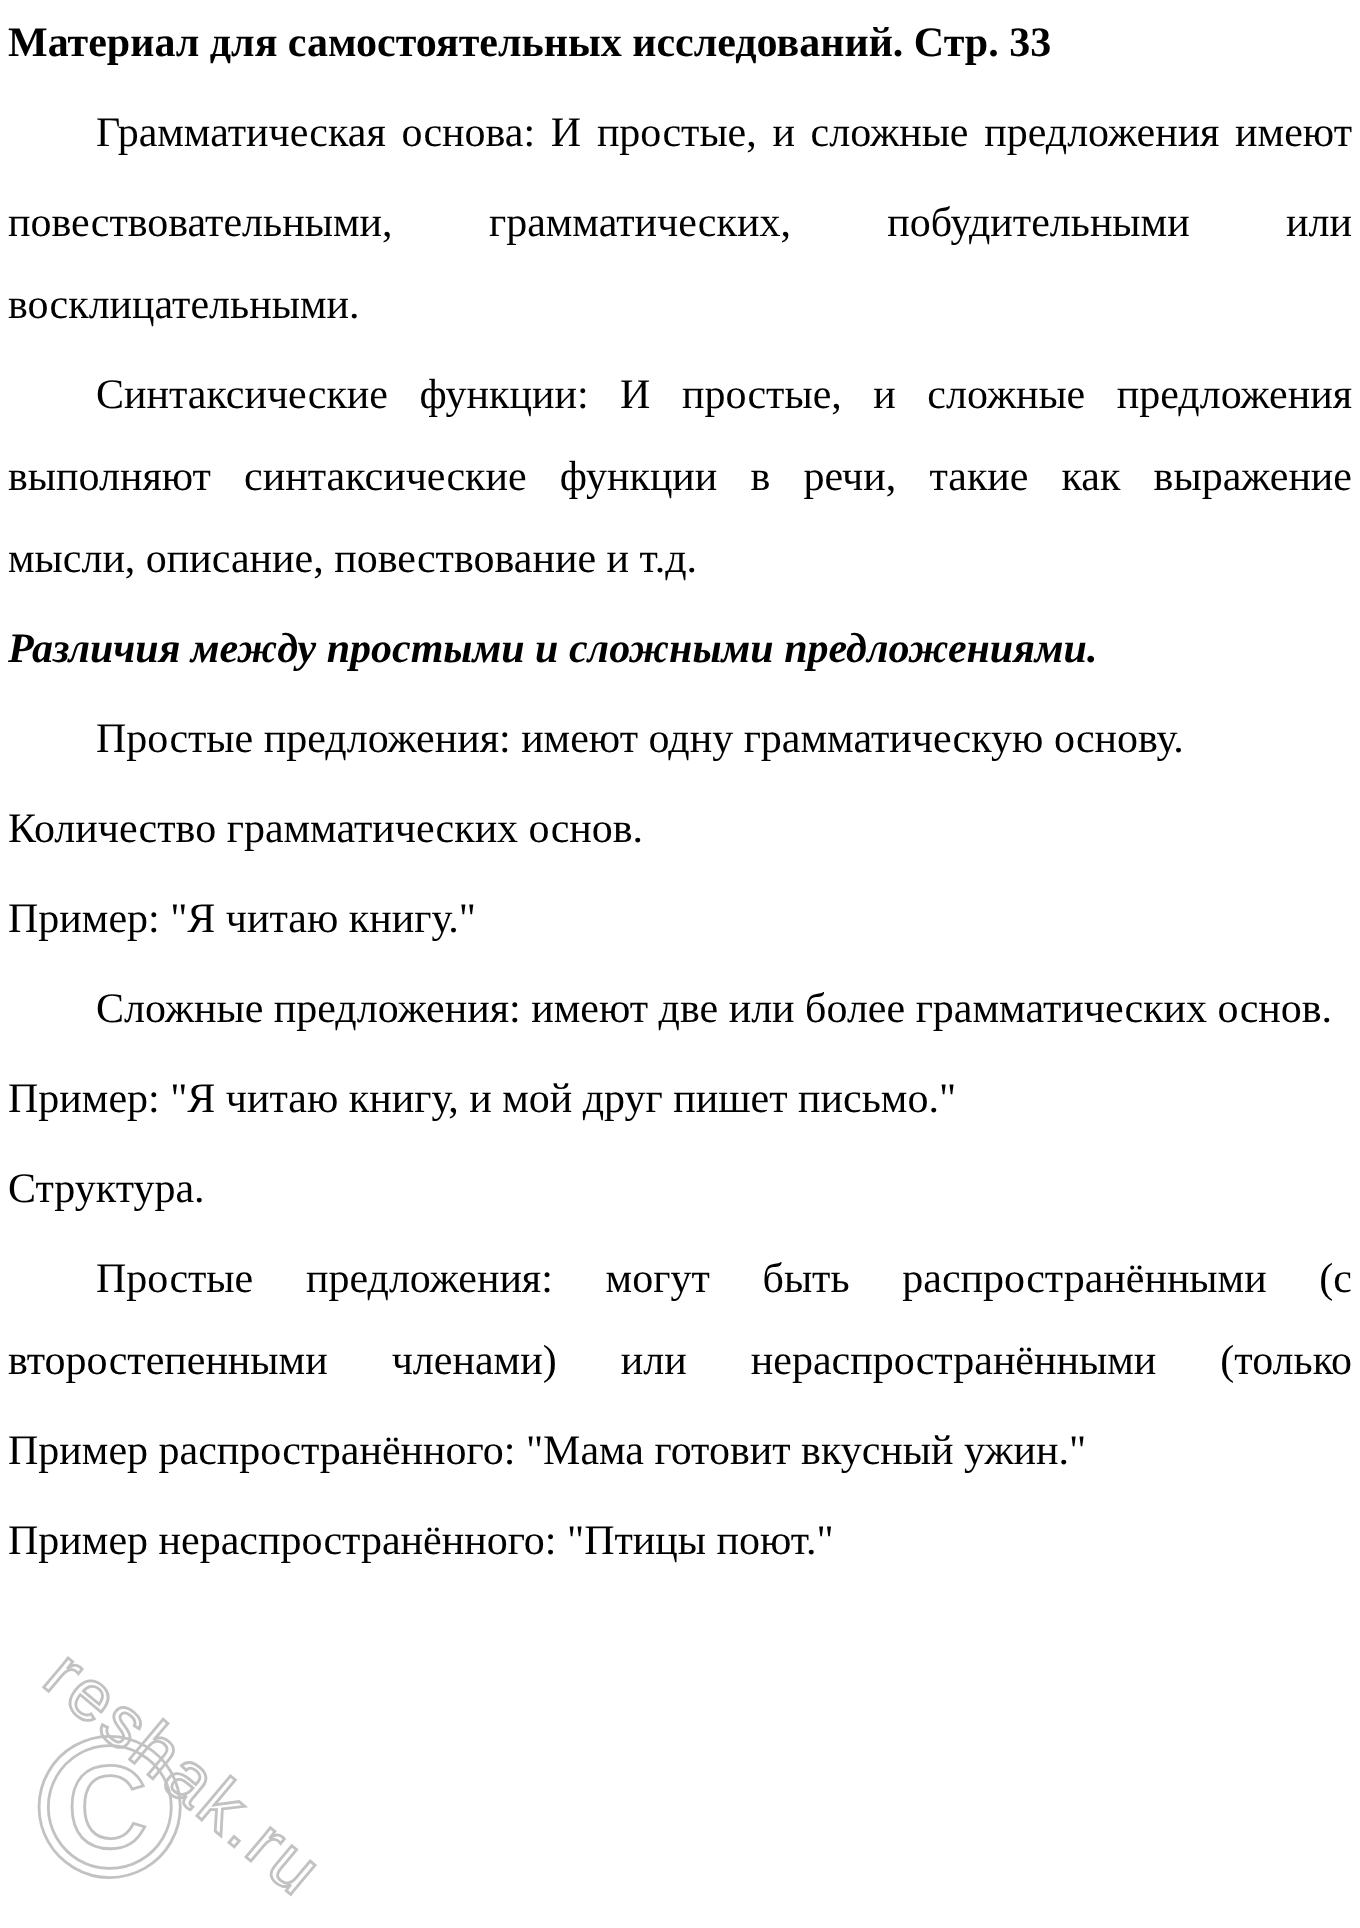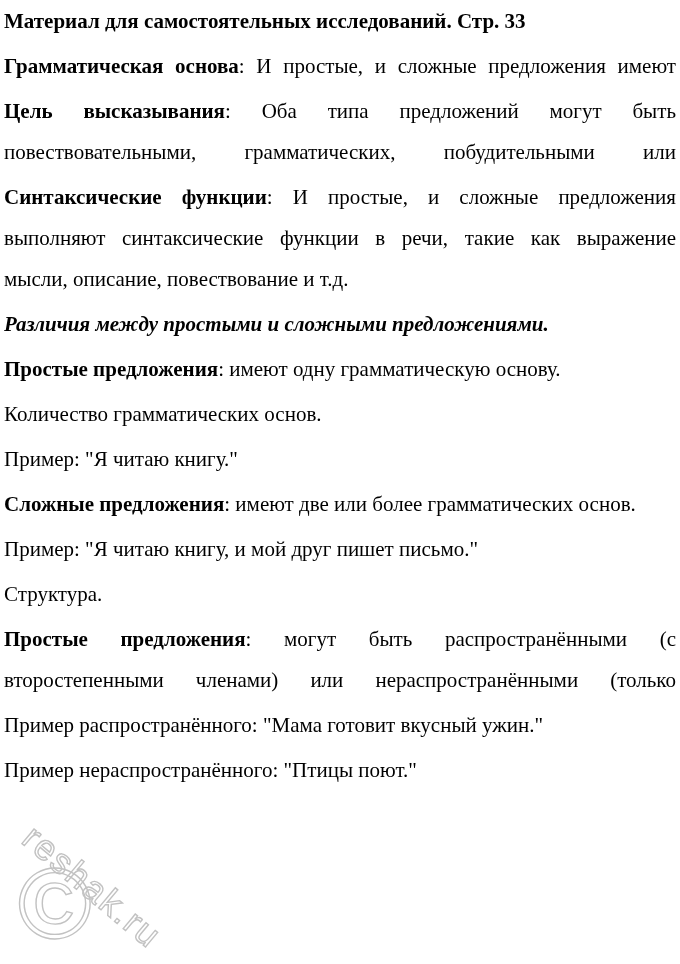--- a/index.html
+++ b/index.html
@@ -34,21 +34,21 @@
   .line {
     display: block;
     line-height: 41px;
     white-space: normal;
   }
   .line.justify {
     text-align: justify;
     text-align-last: justify;
     text-justify: inter-word;
   }
-  .line b { font-weight: 700; }
+  .line b { font-weight: 400; margin-left: 44px; }
   .watermark {
     position: absolute;
     left: 0;
     top: 782px;
     z-index: 0;
     pointer-events: none;
   }
 </style>
 </head>
 <body>
@@ -63,22 +63,22 @@
   </svg>
 
   <div class="content" id="content">
       <p class="para bold">
         <span class="line"><span>Материал для самостоятельных исследований. Стр. 33</span></span>
       </p>
       <p class="para">
         <span class="line justify"><b>Грамматическая основа</b><span>: И простые, и сложные предложения имеют</span></span>
       </p>
       <p class="para">
-        <span class="line justify"><b>Цель высказывания</b><span>: Оба типа предложений могут быть</span></span>
         <span class="line justify"><span>повествовательными, грамматических, побудительными или</span></span>
+        <span class="line"><span>восклицательными.</span></span>
       </p>
       <p class="para">
         <span class="line justify"><b>Синтаксические функции</b><span>: И простые, и сложные предложения</span></span>
         <span class="line justify"><span>выполняют синтаксические функции в речи, такие как выражение</span></span>
         <span class="line"><span>мысли, описание, повествование и т.д.</span></span>
       </p>
       <p class="para bold-italic">
         <span class="line"><span>Различия между простыми и сложными предложениями.</span></span>
       </p>
       <p class="para">

